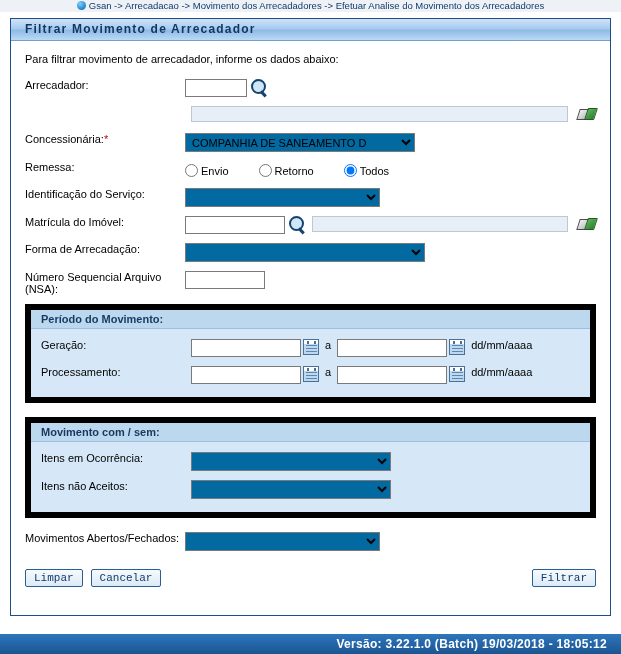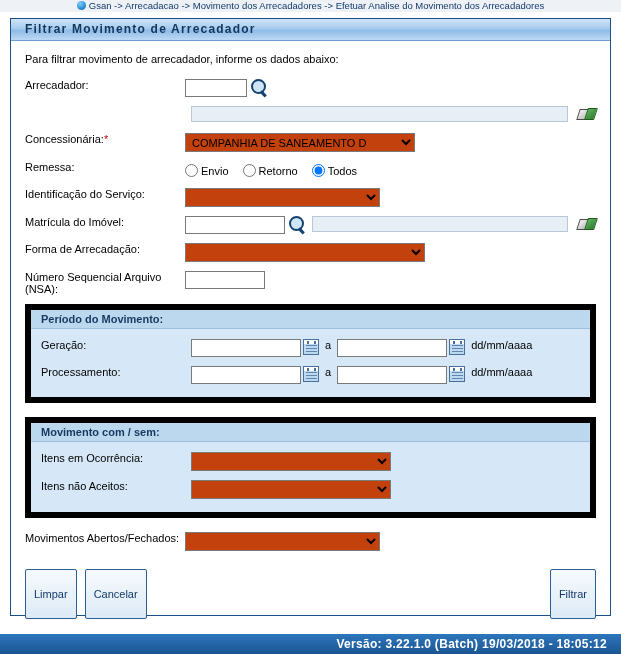--- a/index.html
+++ b/index.html
@@ -86,21 +86,21 @@
     height: 16px;
     background: #e8eef5;
     border: 1px solid #b9c7d6;
     flex: 1;
     margin-left: 6px;
     margin-right: 6px;
   }
   select.sel {
     height: 19px;
     border: 1px solid #7a7a7a;
-    background: #c2410c;
+    background: #0369a1;
     font-family: "Liberation Sans", sans-serif;
     font-size: 11px;
     padding: 0 2px;
   }
   .icon {
     display: inline-block;
     vertical-align: middle;
   }
   
   .mag {
@@ -169,21 +169,21 @@
     background: #5f86ad;
   }
   .cal::after {
     content: "";
     position: absolute;
     left: 3px; top: 1px;
     width: 2px; height: 3px;
     background: #4a6f99;
     box-shadow: 7px 0 0 0 #4a6f99;
   }
-  .radio-group { display: flex; align-items: center; gap: 4px; }
+  .radio-group { display: flex; align-items: center; gap: 20px; }
   .radio-group label { margin-right: 10px; font-size: 11px; }
   input[type=radio] { margin: 0 3px 0 0; vertical-align: -2px; }
 
   .group {
     border: 6px solid #000000;
     background: #d6e8f7;
     margin-bottom: 14px;
   }
   .group-header {
     background: #bcd8ef;
@@ -198,23 +198,23 @@
   .sep-a { margin: 0 6px; font-size: 11px; }
   .fmt { margin-left: 6px; font-size: 11px; }
 
   .btns {
     display: flex;
     align-items: center;
     margin-top: 18px;
     padding-bottom: 10px;
   }
   button.btn {
-    font-family: Liberation Sans, sans-serif;
-    font-size: 11px;
-    padding: 18px 8px;
+    font-family: Liberation Mono, monospace;
+    font-size: 11px;
+    padding: 2px 8px;
     border: 1px solid #2a5f96;
     background: linear-gradient(to bottom, #f6fafd 0%, #dceaf6 100%);
     color: #123a6b;
     border-radius: 2px;
     cursor: pointer;
   }
   .btn-gap { width: 8px; }
   .spacer { flex: 1; }
 
   .footer {

